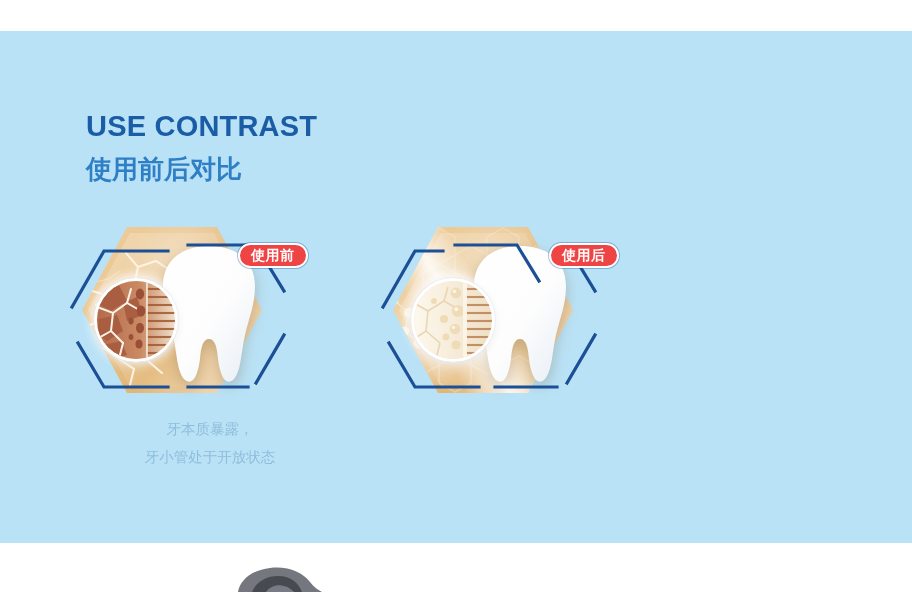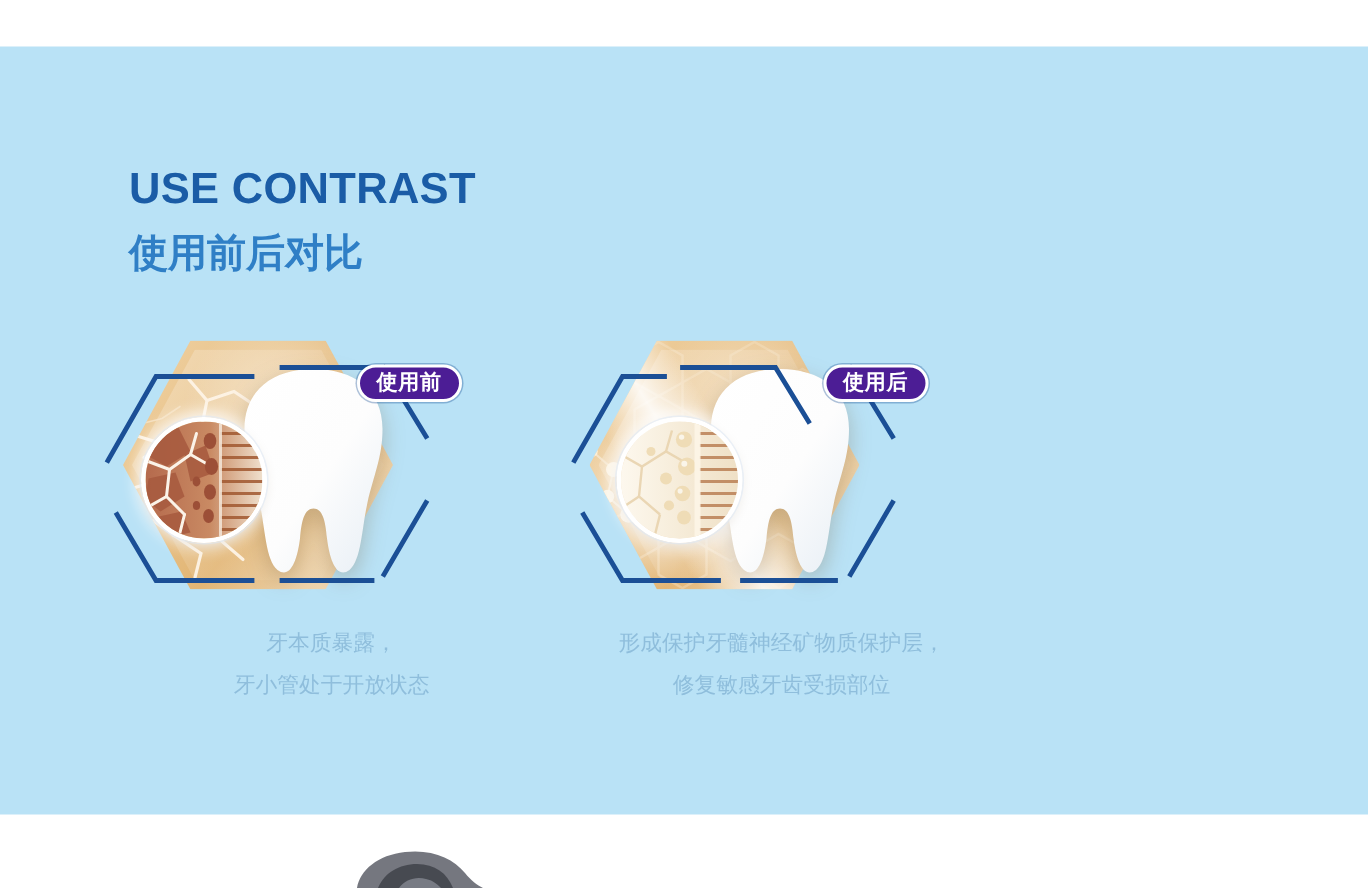--- a/index.html
+++ b/index.html
@@ -171,38 +171,38 @@
     position: absolute;
     top: 28px;
     left: 178px;
     display: flex;
     align-items: center;
     justify-content: center;
     min-width: 62px;
     height: 25px;
     padding: 0 11px 1px;
     border-radius: 13px;
-    background: #4c1d95;
+    background: #ef4444;
     border: 2px solid #ffffff;
     color: #ffffff;
     font-size: 14px;
     font-weight: bold;
     line-height: 1;
     letter-spacing: 0.5px;
     white-space: nowrap;
     font-family: "DejaVu Sans", "Liberation Sans", sans-serif;
     box-shadow: 0 0 0 1px rgba(27,79,150,0.35);
     z-index: 5;
   }
 
   
   .caption {
     position: absolute;
     top: 200px;
-    left: 11px;
+    left: 0;
     width: 300px;
     text-align: center;
     color: #8fbedc;
     font-size: 14.5px;
     line-height: 28px;
     font-family: "DejaVu Sans", "Liberation Sans", sans-serif;
     white-space: nowrap;
   }
   #compare-after .caption { width: 340px; left: -20px; }
   .caption-line { display: block; }
@@ -466,24 +466,20 @@
             <path d="M196 168 L224 120"></path>
             <path d="M186 172 L124 172"></path>
             <path d="M108 172 L44 172 L18 128"></path>
           </g>
         </svg>
       </div>
 
       <div class="badge">使用后</div>
     </div>
 
-    <div class="caption">
-      <span class="caption-line">形成保护牙髓神经矿物质保护层，</span>
-      <span class="caption-line">修复敏感牙齿受损部位</span>
-    </div>
   </div>
 
   <div id="bottom-photo">
     <svg width="170" height="32" viewBox="0 0 170 32">
       <g fill="#5d5f68" opacity="0.85">
         <path d="M12 32 C14 20 26 10 44 8 C62 6 76 12 84 22 C88 27 92 30 96 32 Z"></path>
       </g>
       <g fill="#3c3e46" opacity="0.8">
         <path d="M26 32 C30 22 40 16 52 16 C64 16 72 22 76 32 Z"></path>
       </g>

